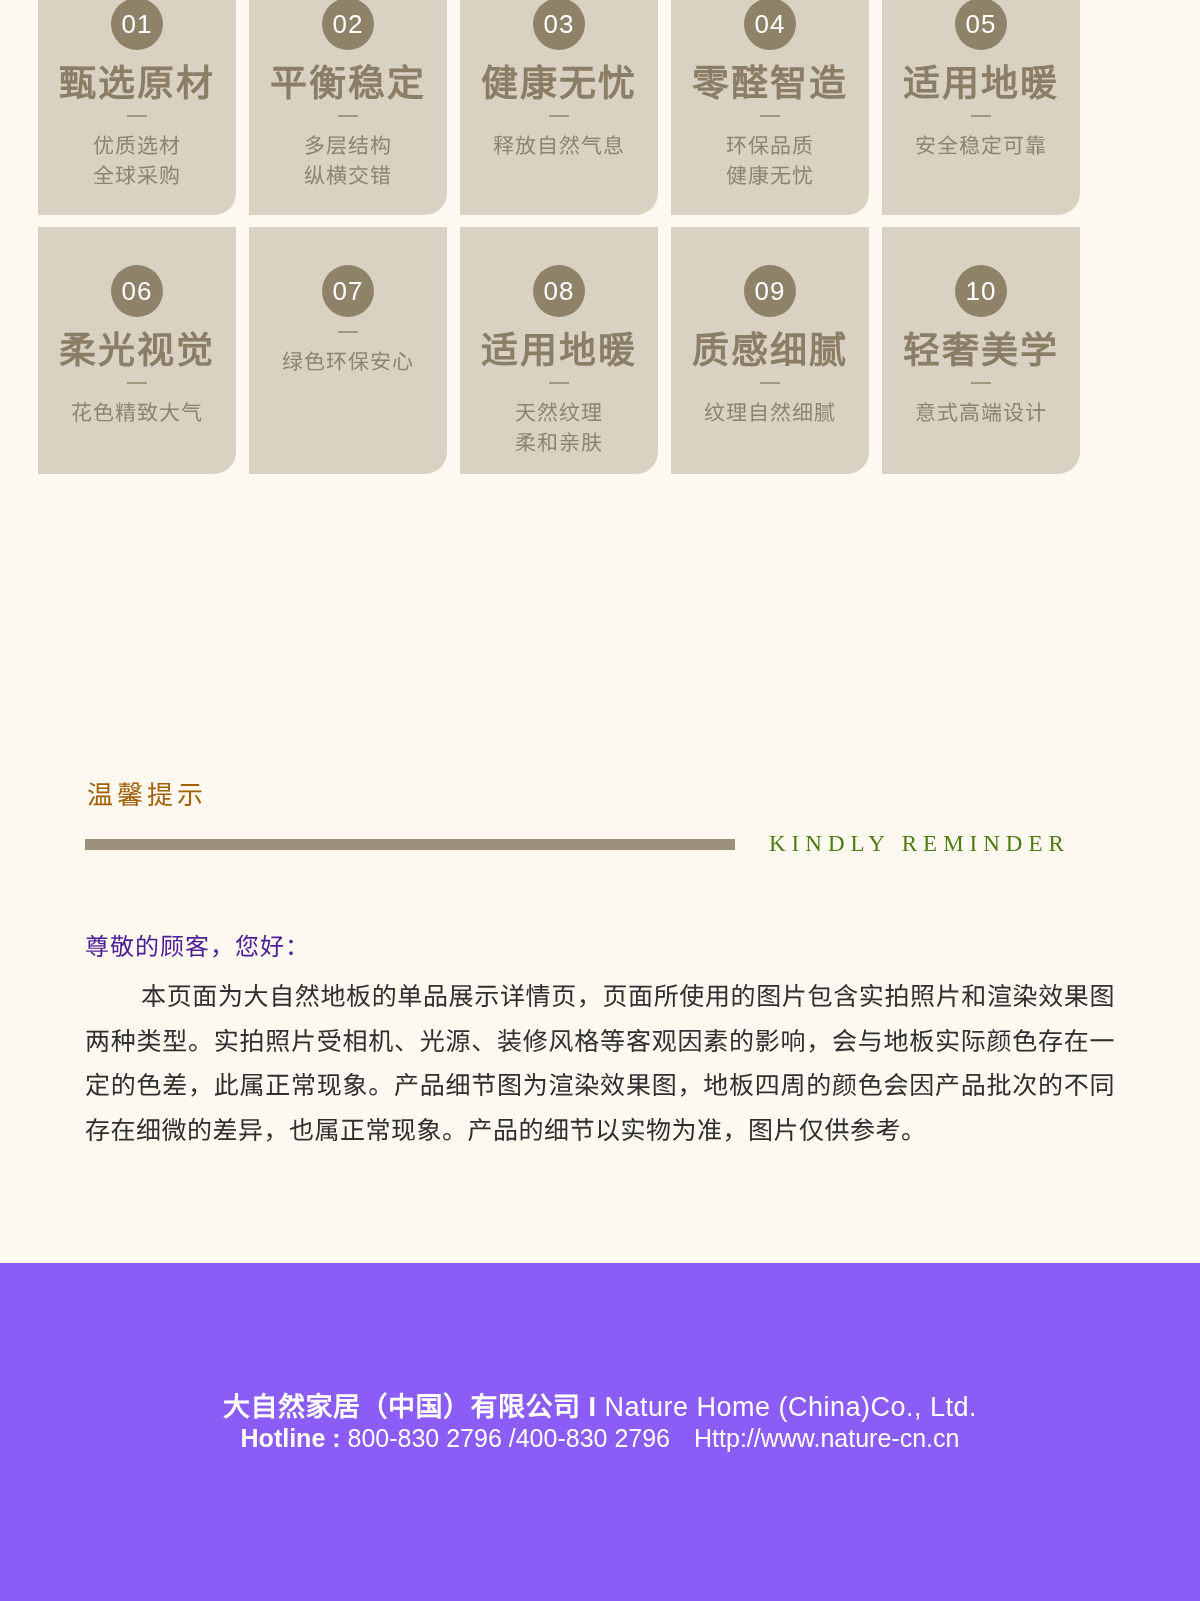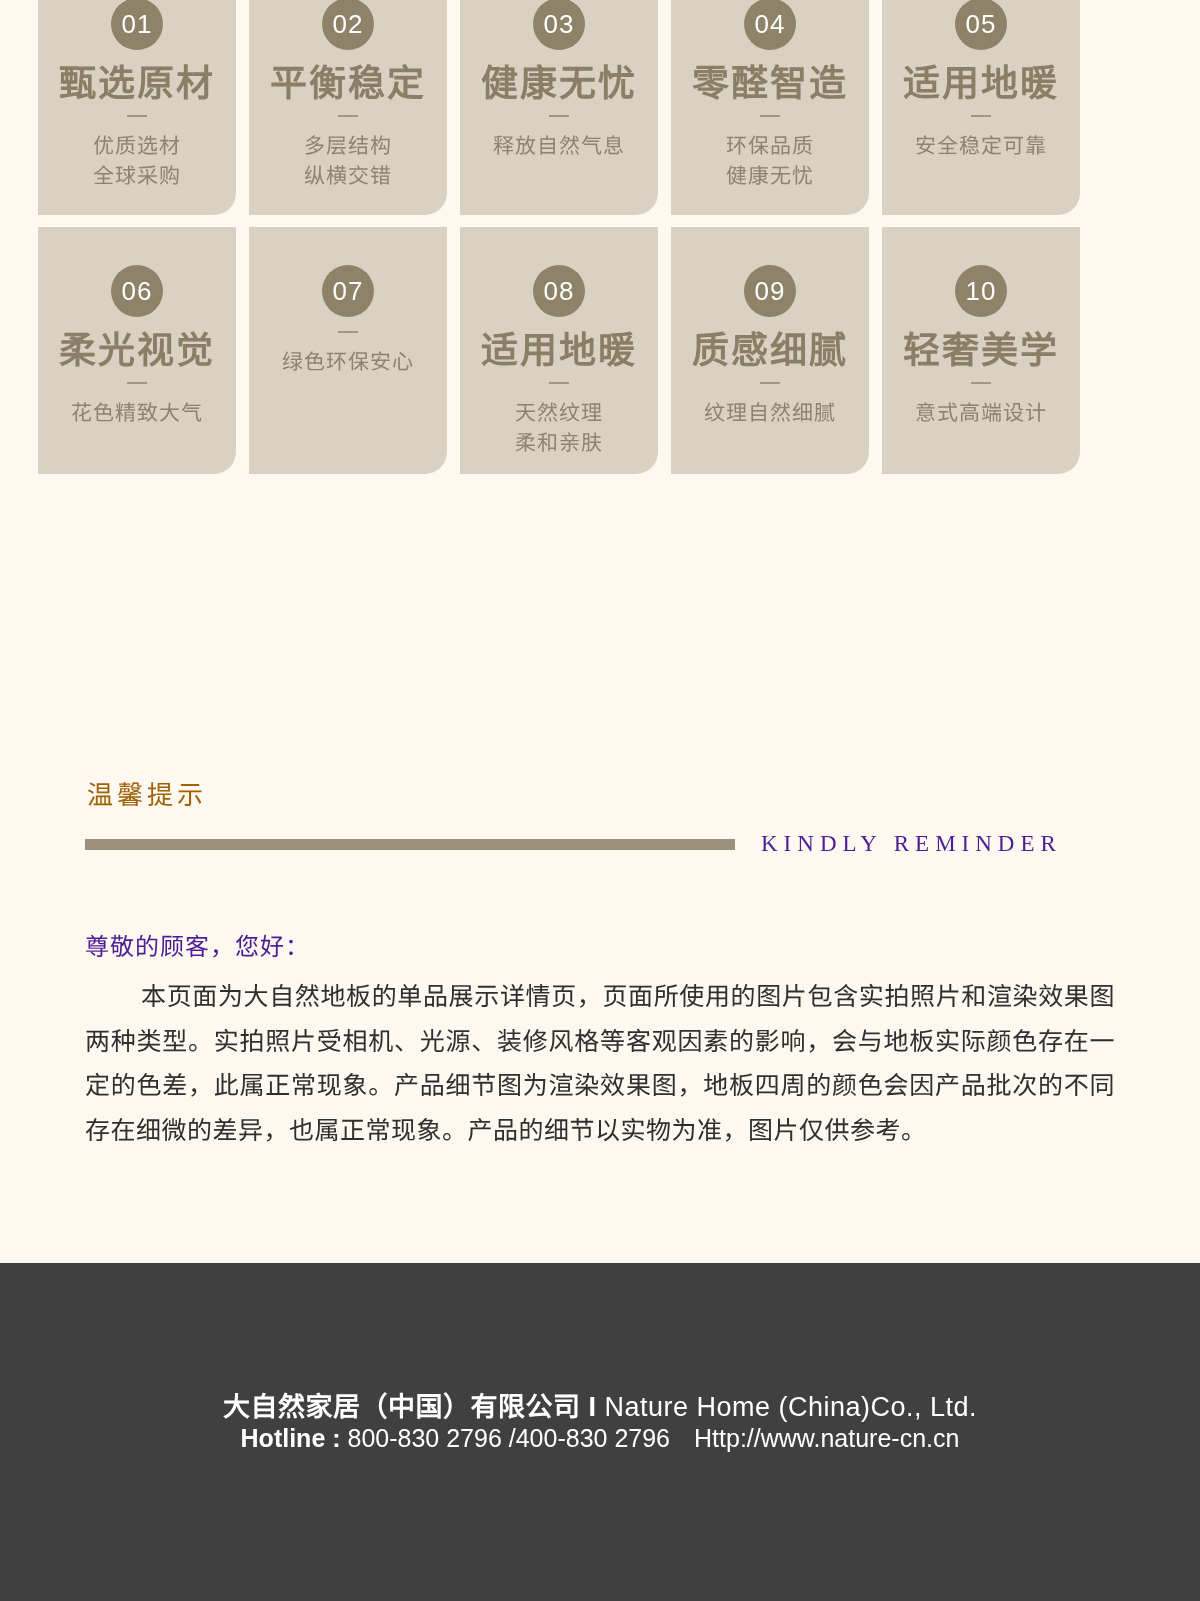--- a/index.html
+++ b/index.html
@@ -90,23 +90,24 @@
     gap: 26px;
   }
   .reminder-rule {
     width: 650px;
     height: 11px;
     background: #9b9079;
   }
   .reminder-en {
     font-size: 23px;
     letter-spacing: 6px;
-    color: #4c1d95;
+    color: #4d7c0f;
     font-family: "Liberation Serif", serif;
     white-space: nowrap;
+    margin-left: 8px;
   }
   .greeting {
     margin-top: 70px;
     font-size: 24px;
     color: #4c1d95;
     letter-spacing: 1px;
   }
   .body-text {
     margin-top: 12px;
     font-size: 25px;
@@ -117,21 +118,21 @@
     text-align: justify;
   }
 
   
   .footer {
     position: absolute;
     left: 0;
     bottom: 0;
     width: 1200px;
     height: 338px;
-    background: #404040;
+    background: #8b5cf6;
     color: #ffffff;
     box-sizing: border-box;
     padding-top: 122px;
     text-align: center;
   }
   .footer-line1 {
     font-size: 27px;
     letter-spacing: 0.5px;
     white-space: nowrap;
   }

